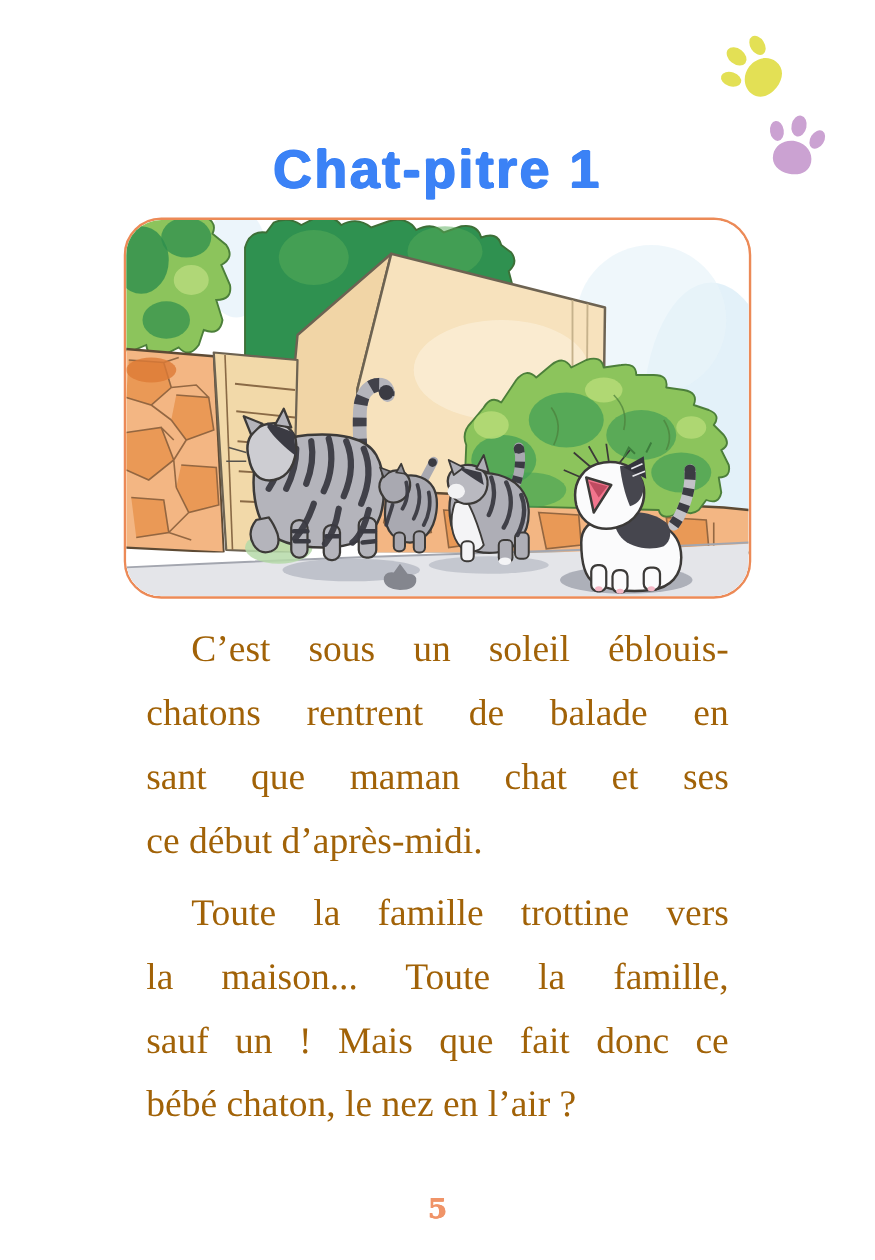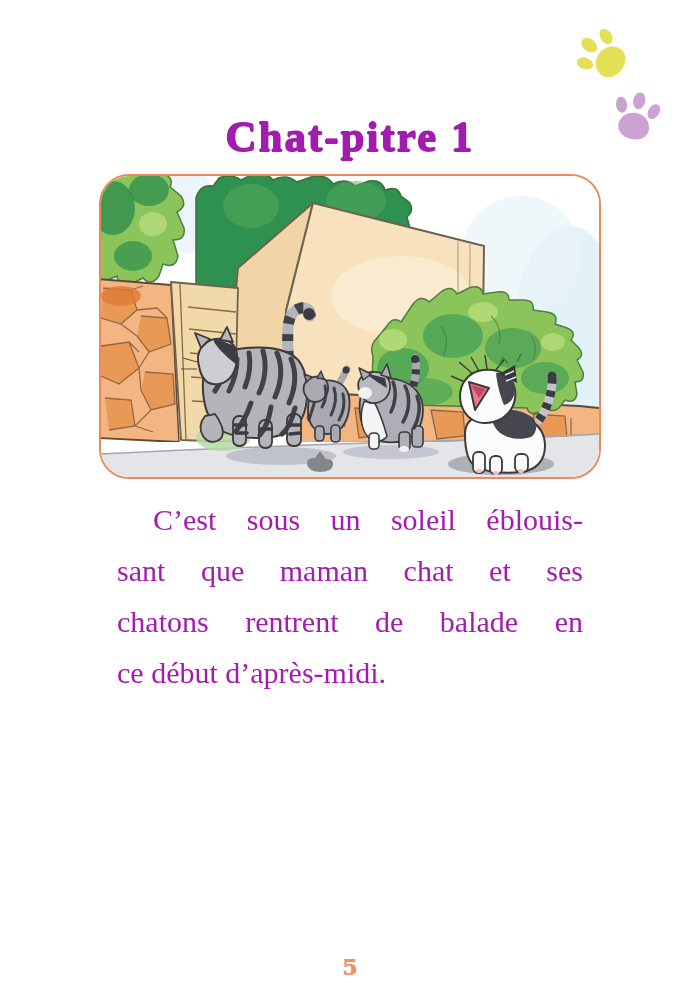--- a/index.html
+++ b/index.html
@@ -5,30 +5,30 @@
   html,body{margin:0;padding:0;background:#ffffff;}
   .page{position:relative;width:700px;height:1008px;background:#ffffff;overflow:hidden;
         font-family:"Liberation Serif","DejaVu Serif",serif;}
   
   .paw{position:absolute;}
   .paw svg{display:block;}
   .paw-yellow{left:576px;top:28px;width:52px;height:54px;transform:rotate(-52deg);}
   .paw-purple{left:611px;top:90px;width:50px;height:52px;transform:rotate(12deg);}
   
   .chapter-title{position:absolute;left:0;top:84px;width:700px;text-align:center;
-        font-family:Liberation Serif, serif;font-weight:700;font-size:43px;line-height:1.1;
-        color:#a21caf;letter-spacing:2px;
+        font-family:Liberation Sans, sans-serif;font-weight:700;font-size:43px;line-height:1.1;
+        color:#3b82f6;letter-spacing:2px;
         text-shadow:0.7px 0 0 currentColor,-0.7px 0 0 currentColor,0 0.7px 0 currentColor,0 -0.7px 0 currentColor;}
   
   .illustration-frame{position:absolute;left:99px;top:174px;width:498px;height:301px;
         border:2.5px solid #ec8a57;border-radius:30px;overflow:hidden;background:#ffffff;}
   .illustration-frame svg{display:block;}
   
   .story{position:absolute;left:117px;top:494px;width:466px;font-size:30px;line-height:51px;
-        color:#a21caf;}
+        color:#a16207;}
   .para + .para{margin-top:7px;}
   .line{text-align:justify;text-align-last:justify;height:51px;}
   .line.last{text-align:right;text-align-last:left;}
   .line.indent{padding-left:36px;}
   
   .page-number{position:absolute;left:0;top:954px;width:700px;text-align:center;
         font-family:"DejaVu Serif",serif;font-weight:700;font-size:22px;color:#f09468;
         text-shadow:0.4px 0 0 currentColor,-0.4px 0 0 currentColor;}
 </style>
 </head>
@@ -244,21 +244,27 @@
           <path d="M372,198 L358,186 M378,195 L370,181 M386,193 L384,179 M394,195 L403,184 M364,206 L350,200"></path>
         </g>
         <path d="M398,190 L402,182 L407,187 M416,186 L420,178" stroke="#3c7d3c" stroke-width="1.5" fill="none"></path>
       </g>
     </svg>
   </div>
 
   <div class="story" id="story">
       <div class="para">
         <div class="line indent">C’est sous un soleil éblouis-</div>
+        <div class="line">chatons rentrent de balade en</div>
         <div class="line">sant que maman chat et ses</div>
-        <div class="line">chatons rentrent de balade en</div>
         <div class="line last">ce début d’après-midi.</div>
       </div>
+      <div class="para">
+        <div class="line indent">Toute la famille trottine vers</div>
+        <div class="line">la maison... Toute la famille,</div>
+        <div class="line">sauf un ! Mais que fait donc ce</div>
+        <div class="line last">bébé chaton, le nez en l’air ?</div>
+      </div>
     </div>
 
   <div class="page-number">5</div>
 
 </div>
 
 </body></html>

